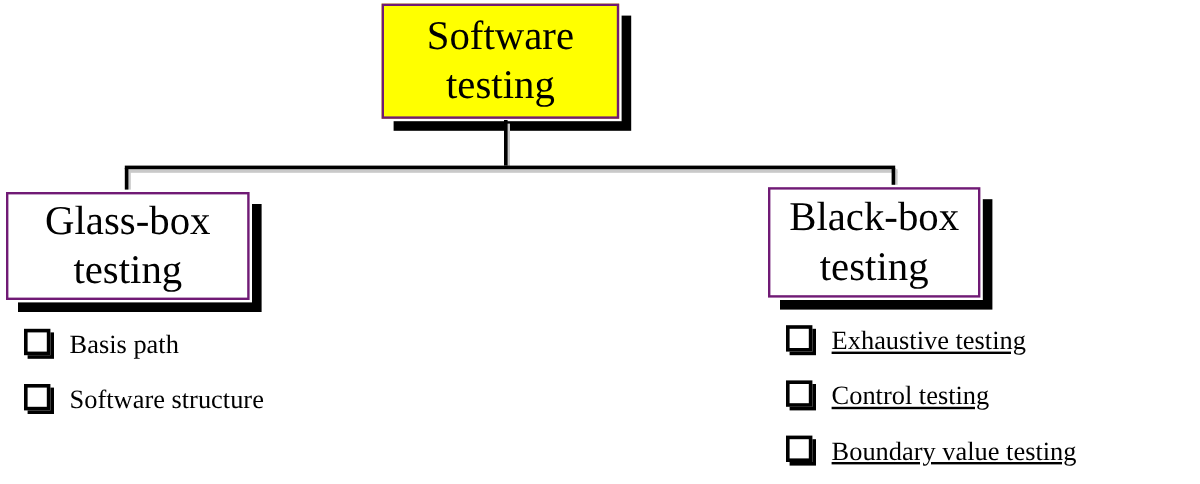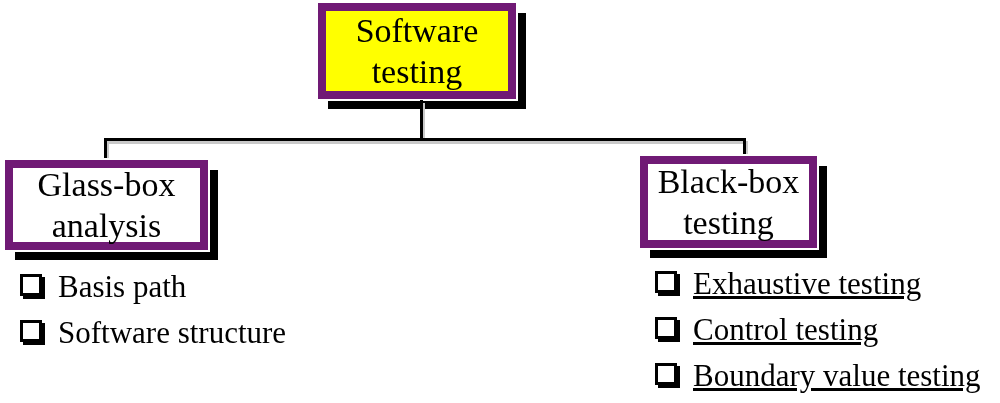--- a/index.html
+++ b/index.html
@@ -14,21 +14,21 @@
     background: #ffffff;
     overflow: hidden;
     font-family: "Liberation Serif", "DejaVu Serif", serif;
     color: #000000;
   }
 
   
   .node {
     position: absolute;
     box-sizing: border-box;
-    border: 8px solid #701a75;
+    border: 2px solid #701a75;
     background: #ffffff;
     display: flex;
     align-items: center;
     justify-content: center;
     text-align: center;
     font-size: 34px;
     line-height: 1.22;
     
     box-shadow: 0 0 0 2px #ffffff, 10px 10px 0 0 #000000;
   }
@@ -61,21 +61,21 @@
   
   .list {
     position: absolute;
   }
   .list-glass { left: 4px;   top: 264px; width: 420px; }
   .list-black { left: 639px; top: 261px; width: 361px; text-decoration: underline; }
   .list-item {
     display: flex;
     align-items: center;
     height: 46px;
-    font-size: 31px;
+    font-size: 22px;
     white-space: nowrap;
     padding-left: 16px;
   }
   .bullet {
     flex: none;
     width: 16px;
     height: 16px;
     background: #ffffff;
     border: 3px solid #000000;
     box-shadow: 3px 3px 0 #000000;
@@ -91,21 +91,21 @@
   <div class="node node-root">
     <span>Software testing</span>
   </div>
 
   <div class="line line-v-root"></div>
   <div class="line line-h-main"></div>
   <div class="line line-v-glass"></div>
   <div class="line line-v-black"></div>
 
   <div class="node node-glass">
-    <span>Glass-box analysis</span>
+    <span>Glass-box testing</span>
   </div>
   <div class="node node-black">
     <span>Black-box testing</span>
   </div>
 
   <div class="list list-glass">
     <div class="list-item">
       <span class="bullet"></span>
       <span>Basis path</span>
     </div>

